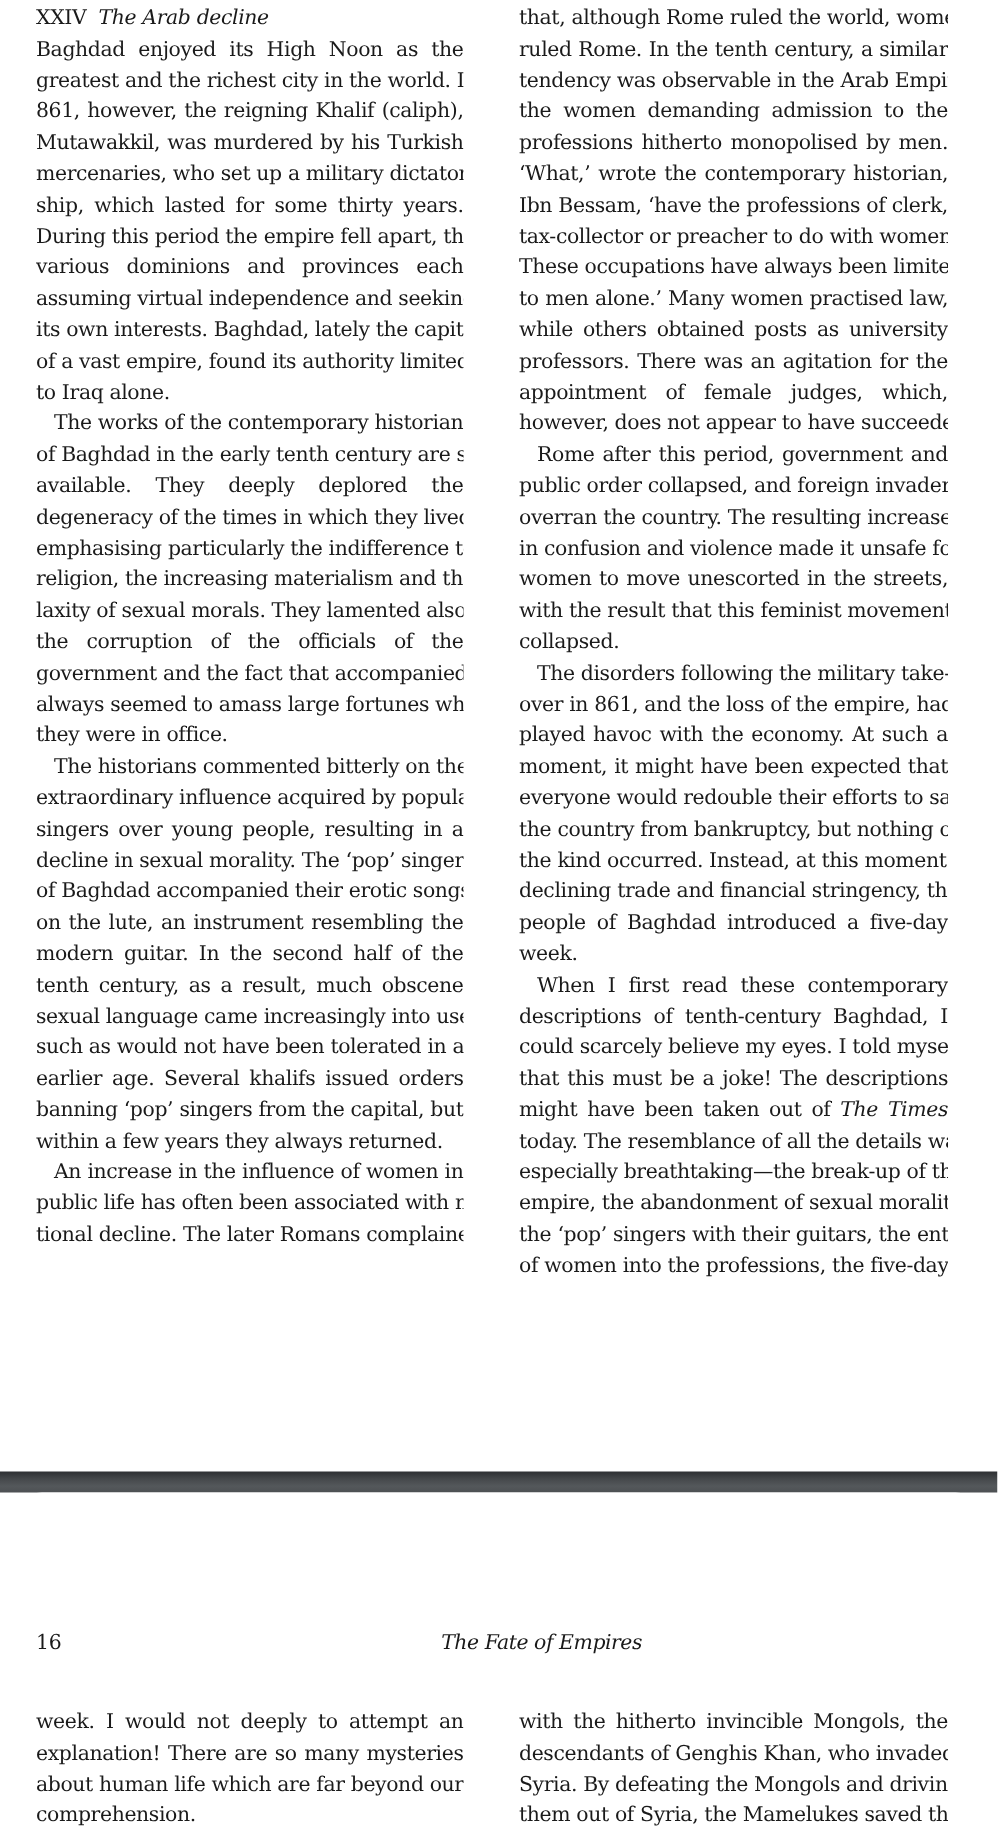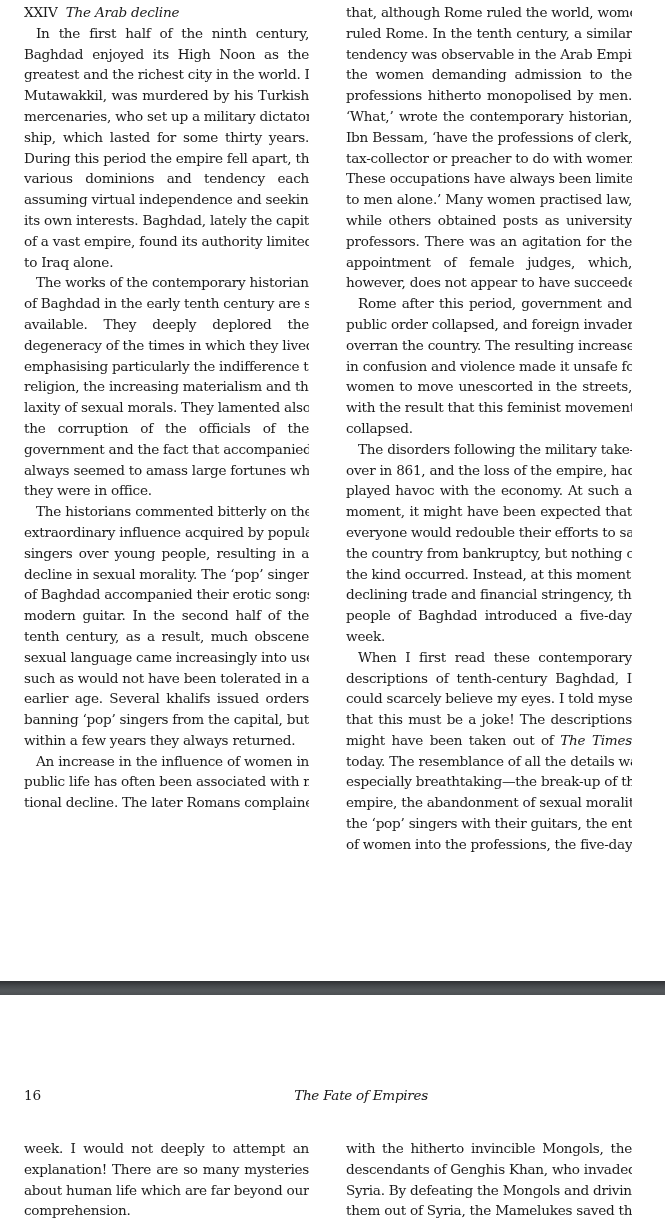--- a/index.html
+++ b/index.html
@@ -86,48 +86,49 @@
   }
   .col-bottom { top: 143px; }
 </style>
 </head>
 <body>
 
 <div class="page page-top">
 
   <div class="col col-left" style="top: 2px;">
     <span class="line last"><span class="chapter-label">XXIV</span>&nbsp;&nbsp;<span class="chapter-title">The Arab decline</span></span>
-    <span class="line indent">In the first half of the ninth century,</span>
     <span class="line">Baghdad enjoyed its High Noon as the</span>
     <span class="line">greatest and the richest city in the world. In</span>
+    <span class="line">861, however, the reigning Khalif (caliph),</span>
     <span class="line">Mutawakkil, was murdered by his Turkish</span>
     <span class="line">mercenaries, who set up a military dictator-</span>
     <span class="line">ship, which lasted for some thirty years.</span>
     <span class="line">During this period the empire fell apart, the</span>
-    <span class="line">various dominions and tendency each</span>
+    <span class="line">various dominions and provinces each</span>
     <span class="line">assuming virtual independence and seeking</span>
     <span class="line">its own interests. Baghdad, lately the capital</span>
     <span class="line">of a vast empire, found its authority limited</span>
     <span class="line last">to Iraq alone.</span>
     <span class="line indent">The works of the contemporary historians</span>
     <span class="line">of Baghdad in the early tenth century are still</span>
     <span class="line">available. They deeply deplored the</span>
     <span class="line">degeneracy of the times in which they lived,</span>
     <span class="line">emphasising particularly the indifference to</span>
     <span class="line">religion, the increasing materialism and the</span>
     <span class="line">laxity of sexual morals. They lamented also</span>
     <span class="line">the corruption of the officials of the</span>
     <span class="line">government and the fact that accompanied</span>
     <span class="line">always seemed to amass large fortunes while</span>
     <span class="line last">they were in office.</span>
     <span class="line indent">The historians commented bitterly on the</span>
     <span class="line">extraordinary influence acquired by popular</span>
     <span class="line">singers over young people, resulting in a</span>
     <span class="line">decline in sexual morality. The ‘pop’ singers</span>
     <span class="line">of Baghdad accompanied their erotic songs</span>
+    <span class="line">on the lute, an instrument resembling the</span>
     <span class="line">modern guitar. In the second half of the</span>
     <span class="line">tenth century, as a result, much obscene</span>
     <span class="line">sexual language came increasingly into use,</span>
     <span class="line">such as would not have been tolerated in an</span>
     <span class="line">earlier age. Several khalifs issued orders</span>
     <span class="line">banning ‘pop’ singers from the capital, but</span>
     <span class="line last">within a few years they always returned.</span>
     <span class="line indent">An increase in the influence of women in</span>
     <span class="line">public life has often been associated with na-</span>
     <span class="line">tional decline. The later Romans complained</span>

